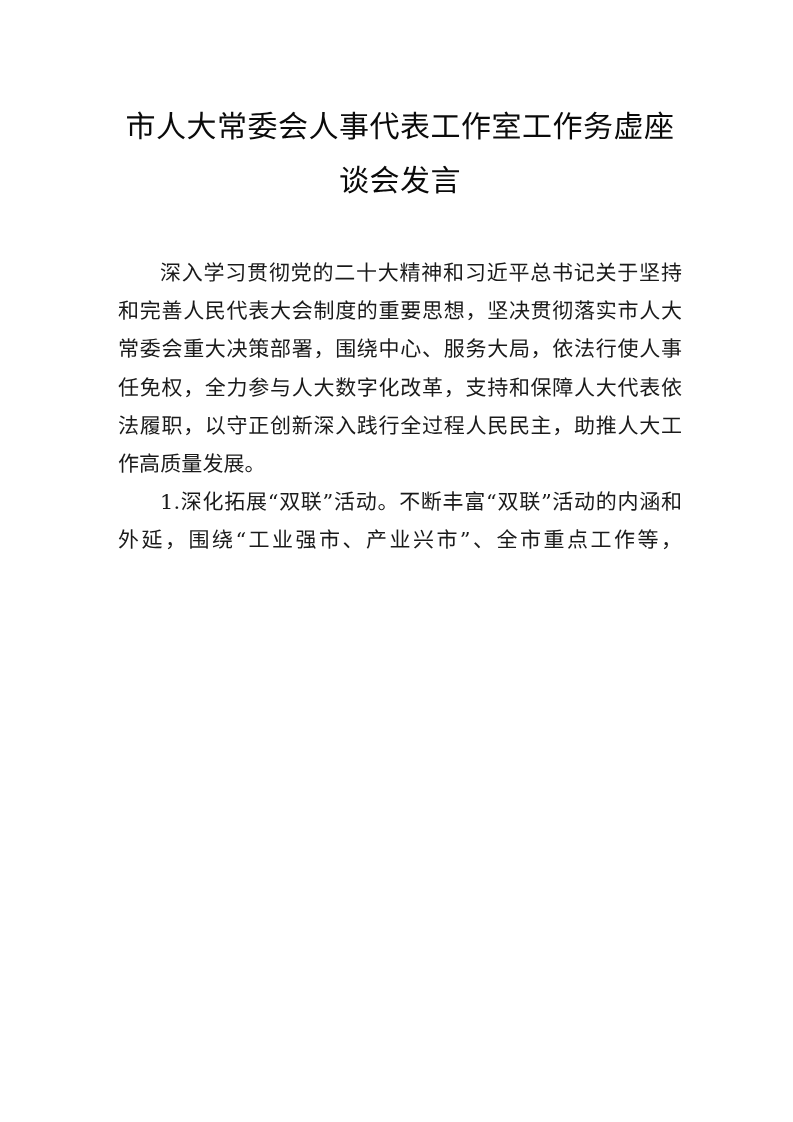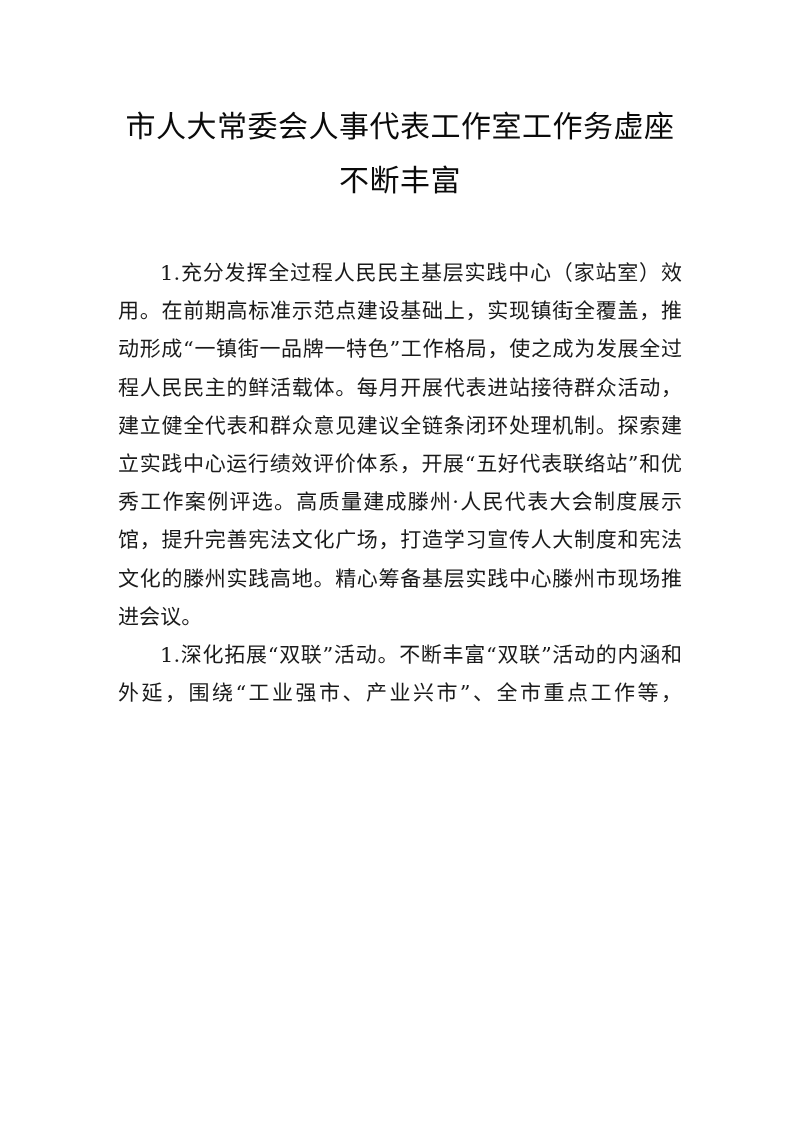--- a/index.html
+++ b/index.html
@@ -67,22 +67,22 @@
   }
 </style>
 </head>
 <body>
 
 <div class="page">
   <div class="doc-body">
 
     <h1 class="doc-title">
       <span class="title-line">市人大常委会人事代表工作室工作务虚座</span>
-      <span class="title-line">不断丰富</span>
+      <span class="title-line">谈会发言</span>
     </h1>
 
     <div class="spacer-after-title"></div>
 
-    <p class="para">1.充分发挥全过程人民民主基层实践中心（家站室）效用。在前期高标准示范点建设基础上，实现镇街全覆盖，推动形成“一镇街一品牌一特色”工作格局，使之成为发展全过程人民民主的鲜活载体。每月开展代表进站接待群众活动，建立健全代表和群众意见建议全链条闭环处理机制。探索建立实践中心运行绩效评价体系，开展“五好代表联络站”和优秀工作案例评选。高质量建成滕州·人民代表大会制度展示馆，提升完善宪法文化广场，打造学习宣传人大制度和宪法文化的滕州实践高地。精心筹备基层实践中心滕州市现场推进会议。</p>
+    <p class="para">深入学习贯彻党的二十大精神和习近平总书记关于坚持和完善人民代表大会制度的重要思想，坚决贯彻落实市人大常委会重大决策部署，围绕中心、服务大局，依法行使人事任免权，全力参与人大数字化改革，支持和保障人大代表依法履职，以守正创新深入践行全过程人民民主，助推人大工作高质量发展。</p>
     <p class="para clipped">1.深化拓展“双联”活动。不断丰富“双联”活动的内涵和外延，围绕“工业强市、产业兴市”、全市重点工作等，</p>
 
   </div>
 </div>
 
 </body></html>

